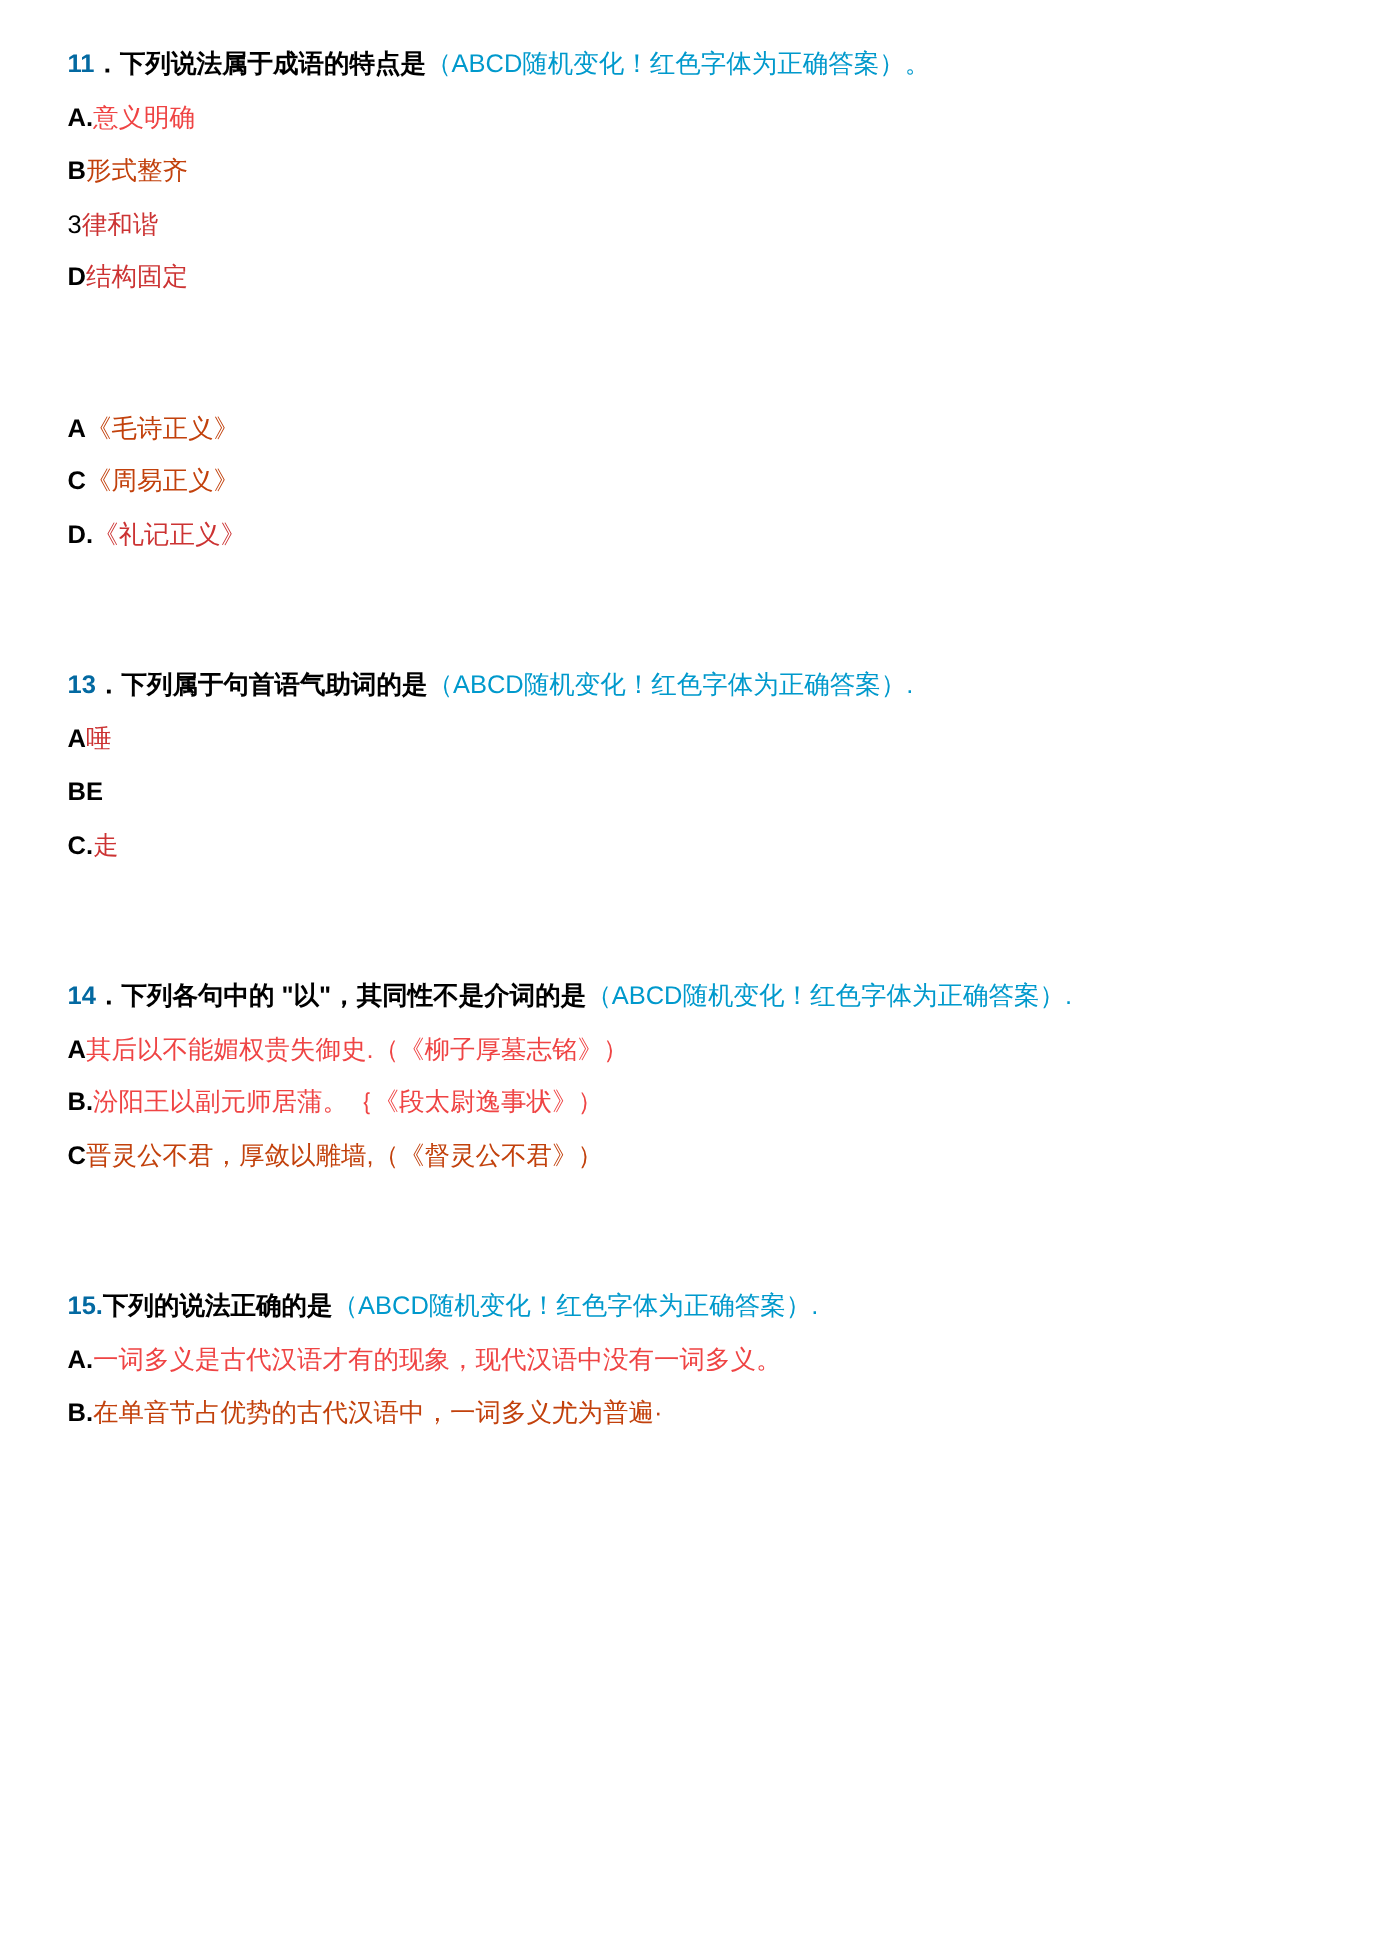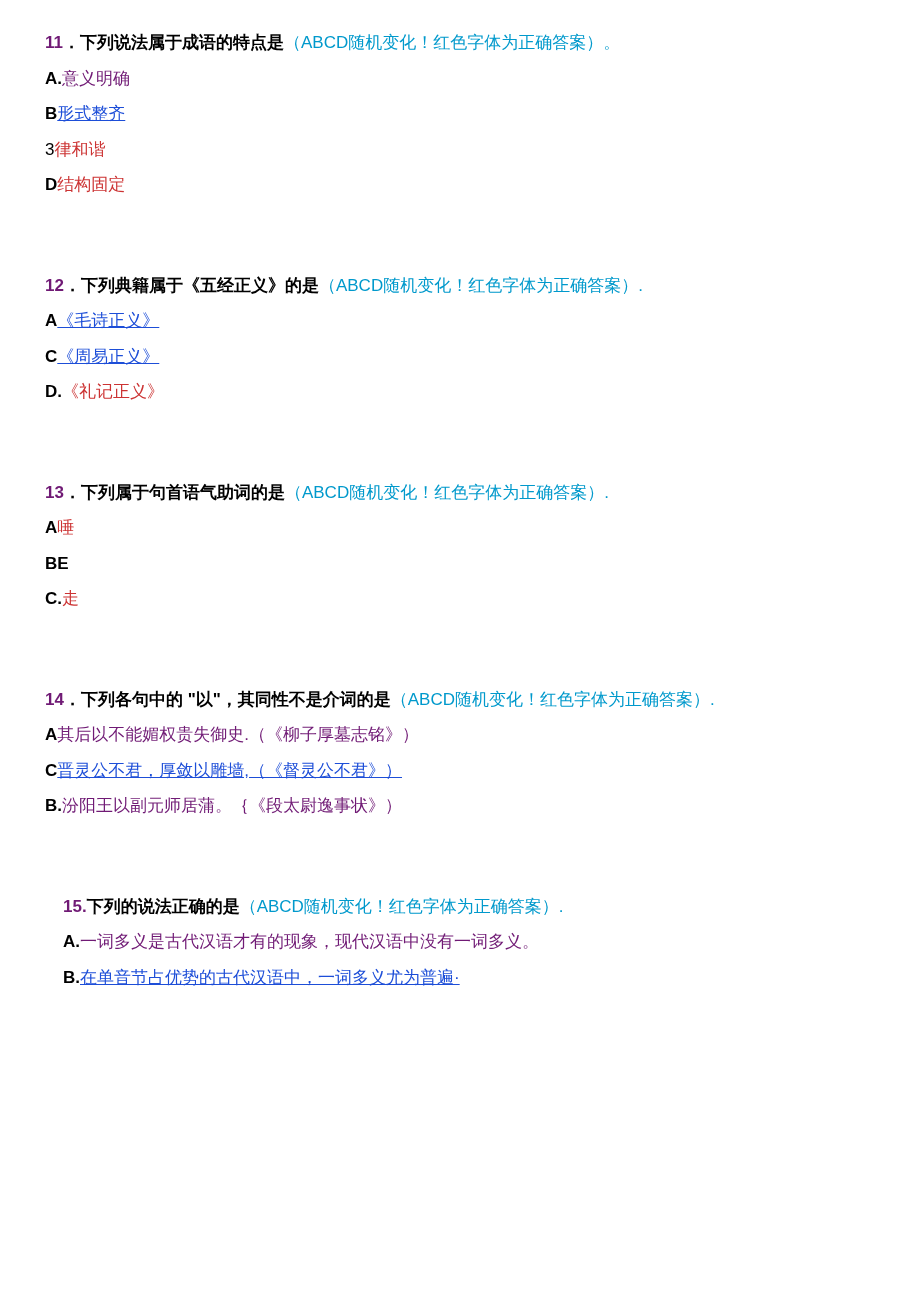--- a/index.html
+++ b/index.html
@@ -14,83 +14,80 @@
       font-size: 17px;
       line-height: 1.5;
       color: #000000;
       width: 920px;
     }
     .question-block {
       margin-bottom: 75px;
     }
     .question-block:last-child {
       margin-bottom: 30px;
-      margin-left: 18px;
     }
     .question-stem {
       margin-bottom: 10px;
     }
     .question-num {
       font-weight: bold;
-      color: #701a75;
+      color: #0369a1;
     }
     .question-text {
       color: #000000;
       font-weight: bold;
     }
     .hint {
       color: #0099cc;
       font-weight: normal;
     }
     .option-line {
       margin-top: 10px;
     }
     .opt-label-bold {
       font-weight: bold;
       color: #000000;
     }
     .opt-text-black {
-      color: #701a75;
+      color: #ef4444;
     }
     .opt-text-red {
       color: #cc3333;
       text-align: center;
     }
     .opt-text-red-underline {
-      color: #1d4ed8;
-      text-decoration: underline;
+      color: #c2410c;
     }
   </style>
 </head>
 <body>
 
 <div id="content">
     <div class="question-block">
       <div class="question-stem"><span class="question-num">11</span><span class="question-text">．下列说法属于成语的特点是</span><span class="hint">（ABCD随机变化！红色字体为正确答案）。</span></div>
       <div class="option-line"><span class="opt-label-bold">A.</span><span class="opt-text-black">意义明确</span></div>
       <div class="option-line"><span class="opt-label-bold">B</span><span class="opt-text-red-underline">形式整齐</span></div>
       <div class="option-line"><span>3</span><span class="opt-text-red">律和谐</span></div>
       <div class="option-line"><span class="opt-label-bold">D</span><span class="opt-text-red">结构固定</span></div>
     </div>
     <div class="question-block">
-      <div class="question-stem"><span class="question-num">12</span><span class="question-text">．下列典籍属于《五经正义》的是</span><span class="hint">（ABCD随机变化！红色字体为正确答案）.</span></div>
       <div class="option-line"><span class="opt-label-bold">A</span><span class="opt-text-red-underline">《毛诗正义》</span></div>
       <div class="option-line"><span class="opt-label-bold">C</span><span class="opt-text-red-underline">《周易正义》</span></div>
       <div class="option-line"><span class="opt-label-bold">D.</span><span class="opt-text-red">《礼记正义》</span></div>
     </div>
     <div class="question-block">
       <div class="question-stem"><span class="question-num">13</span><span class="question-text">．下列属于句首语气助词的是</span><span class="hint">（ABCD随机变化！红色字体为正确答案）.</span></div>
       <div class="option-line"><span class="opt-label-bold">A</span><span class="opt-text-red">唾</span></div>
       <div class="option-line"><span class="opt-label-bold">BE</span></div>
       <div class="option-line"><span class="opt-label-bold">C.</span><span class="opt-text-red">走</span></div>
     </div>
     <div class="question-block">
       <div class="question-stem"><span class="question-num">14</span><span class="question-text">．下列各句中的 "以"，其同性不是介词的是</span><span class="hint">（ABCD随机变化！红色字体为正确答案）.</span></div>
       <div class="option-line"><span class="opt-label-bold">A</span><span class="opt-text-black">其后以不能媚权贵失御史.（《柳子厚墓志铭》）</span></div>
+      <div class="option-line"><span class="opt-label-bold">B.</span><span class="opt-text-black">汾阳王以副元师居蒲。｛《段太尉逸事状》）</span></div>
       <div class="option-line"><span class="opt-label-bold">C</span><span class="opt-text-red-underline">晋灵公不君，厚敛以雕墙,（《督灵公不君》）</span></div>
-      <div class="option-line"><span class="opt-label-bold">B.</span><span class="opt-text-black">汾阳王以副元师居蒲。｛《段太尉逸事状》）</span></div>
     </div>
     <div class="question-block">
       <div class="question-stem"><span class="question-num">15.</span><span class="question-text">下列的说法正确的是</span><span class="hint">（ABCD随机变化！红色字体为正确答案）.</span></div>
       <div class="option-line"><span class="opt-label-bold">A.</span><span class="opt-text-black">一词多义是古代汉语才有的现象，现代汉语中没有一词多义。</span></div>
       <div class="option-line"><span class="opt-label-bold">B.</span><span class="opt-text-red-underline">在单音节占优势的古代汉语中，一词多义尤为普遍·</span></div>
     </div>
   </div>
 
 </body></html>

